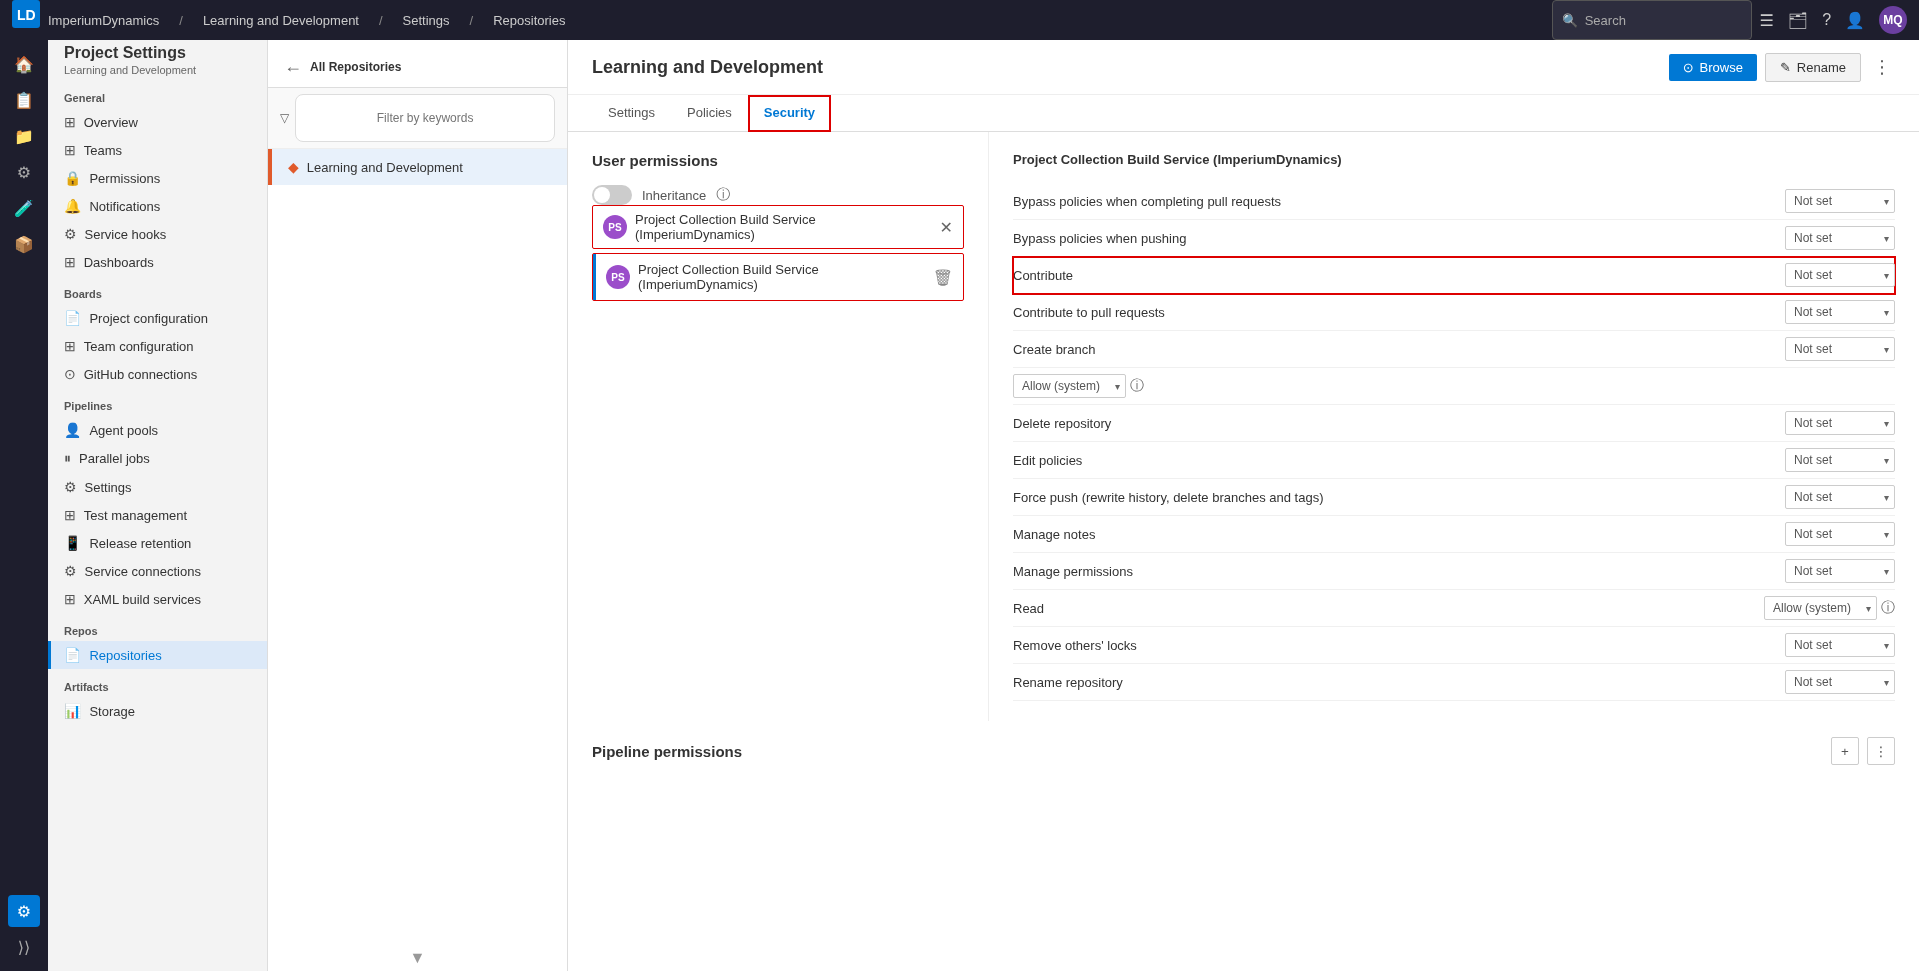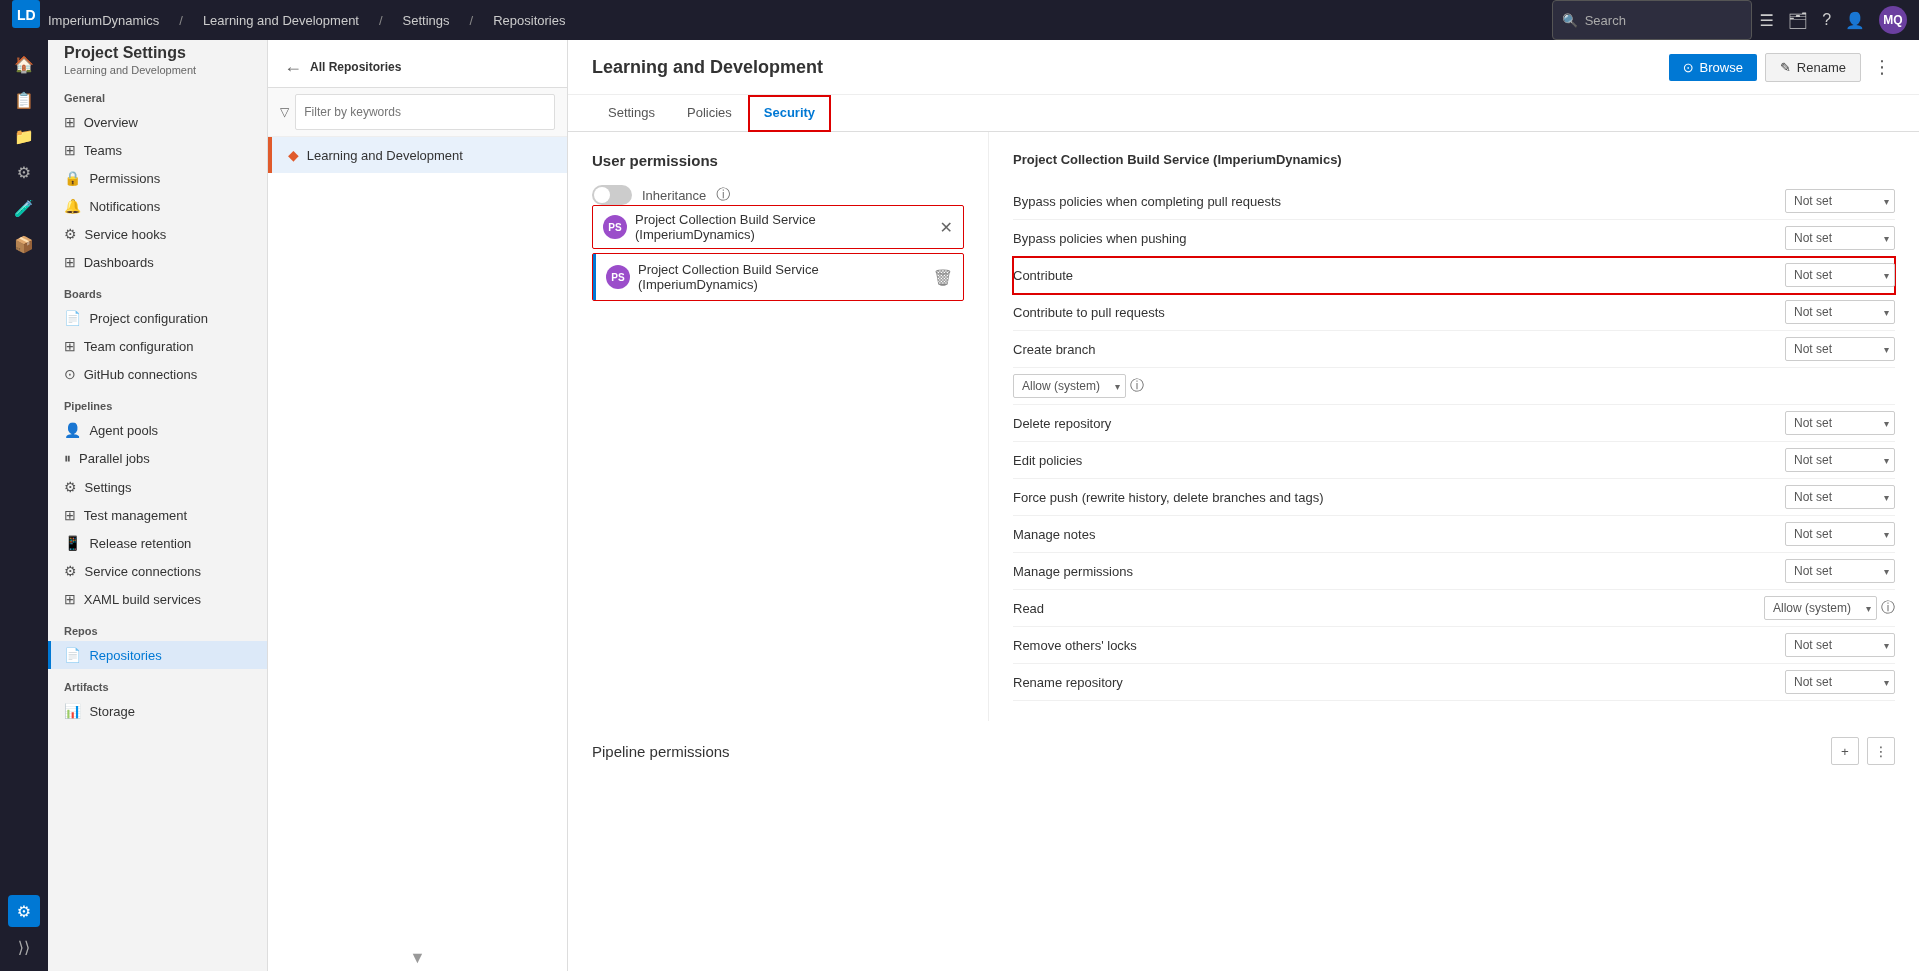--- a/index.html
+++ b/index.html
@@ -160,29 +160,29 @@
     .perm-select-container { position: relative; display: inline-block; }
     .perm-select-container::after {
       content: '▾'; position: absolute; right: 6px; top: 50%; transform: translateY(-50%);
       font-size: 10px; color: #666; pointer-events: none;
     }
     
     .perm-row.highlighted { outline: 2px solid #d00; outline-offset: -1px; background: #fff; }
     .perm-info { color: #666; font-size: 14px; cursor: pointer; }
 
     .pipeline-perms-header { display: flex; align-items: center; justify-content: space-between; padding: 16px 24px; }
-    .pipeline-perms-title { font-size: 15px; font-weight: 400; }
+    .pipeline-perms-title { font-size: 15px; font-weight: 700; }
     .pipeline-perms-actions { display: flex; gap: 8px; }
     .icon-btn { background: none; border: 1px solid #ccc; border-radius: 2px; width: 28px; height: 28px; cursor: pointer; display: flex; align-items: center; justify-content: center; color: #555; }
 
     .mid-panel-scroll { display: flex; justify-content: center; padding: 4px; }
 
     .filter-row { display: flex; align-items: center; gap: 6px; padding: 6px 12px; background: #f9f9f9; border-bottom: 1px solid #eee; }
     .filter-icon { font-size: 12px; color: #666; }
-    .filter-text-input { border: 1px solid #ddd; border-radius: 2px; padding: 10px 8px; font-size: 12px; flex: 1; outline: none; }
+    .filter-text-input { border: 1px solid #ddd; border-radius: 8px; padding: 16px 8px; font-size: 12px; flex: 1; outline: none; text-align: center; }
   </style>
 </head>
 <body>
 
 <div class="top-nav">
   <div class="top-nav-logo">
     <svg width="28" height="28" viewBox="0 0 28 28">
       <rect width="28" height="28" rx="3" fill="#0078d4"></rect>
       <text x="5" y="20" font-size="14" fill="white" font-weight="bold">LD</text>
     </svg>

